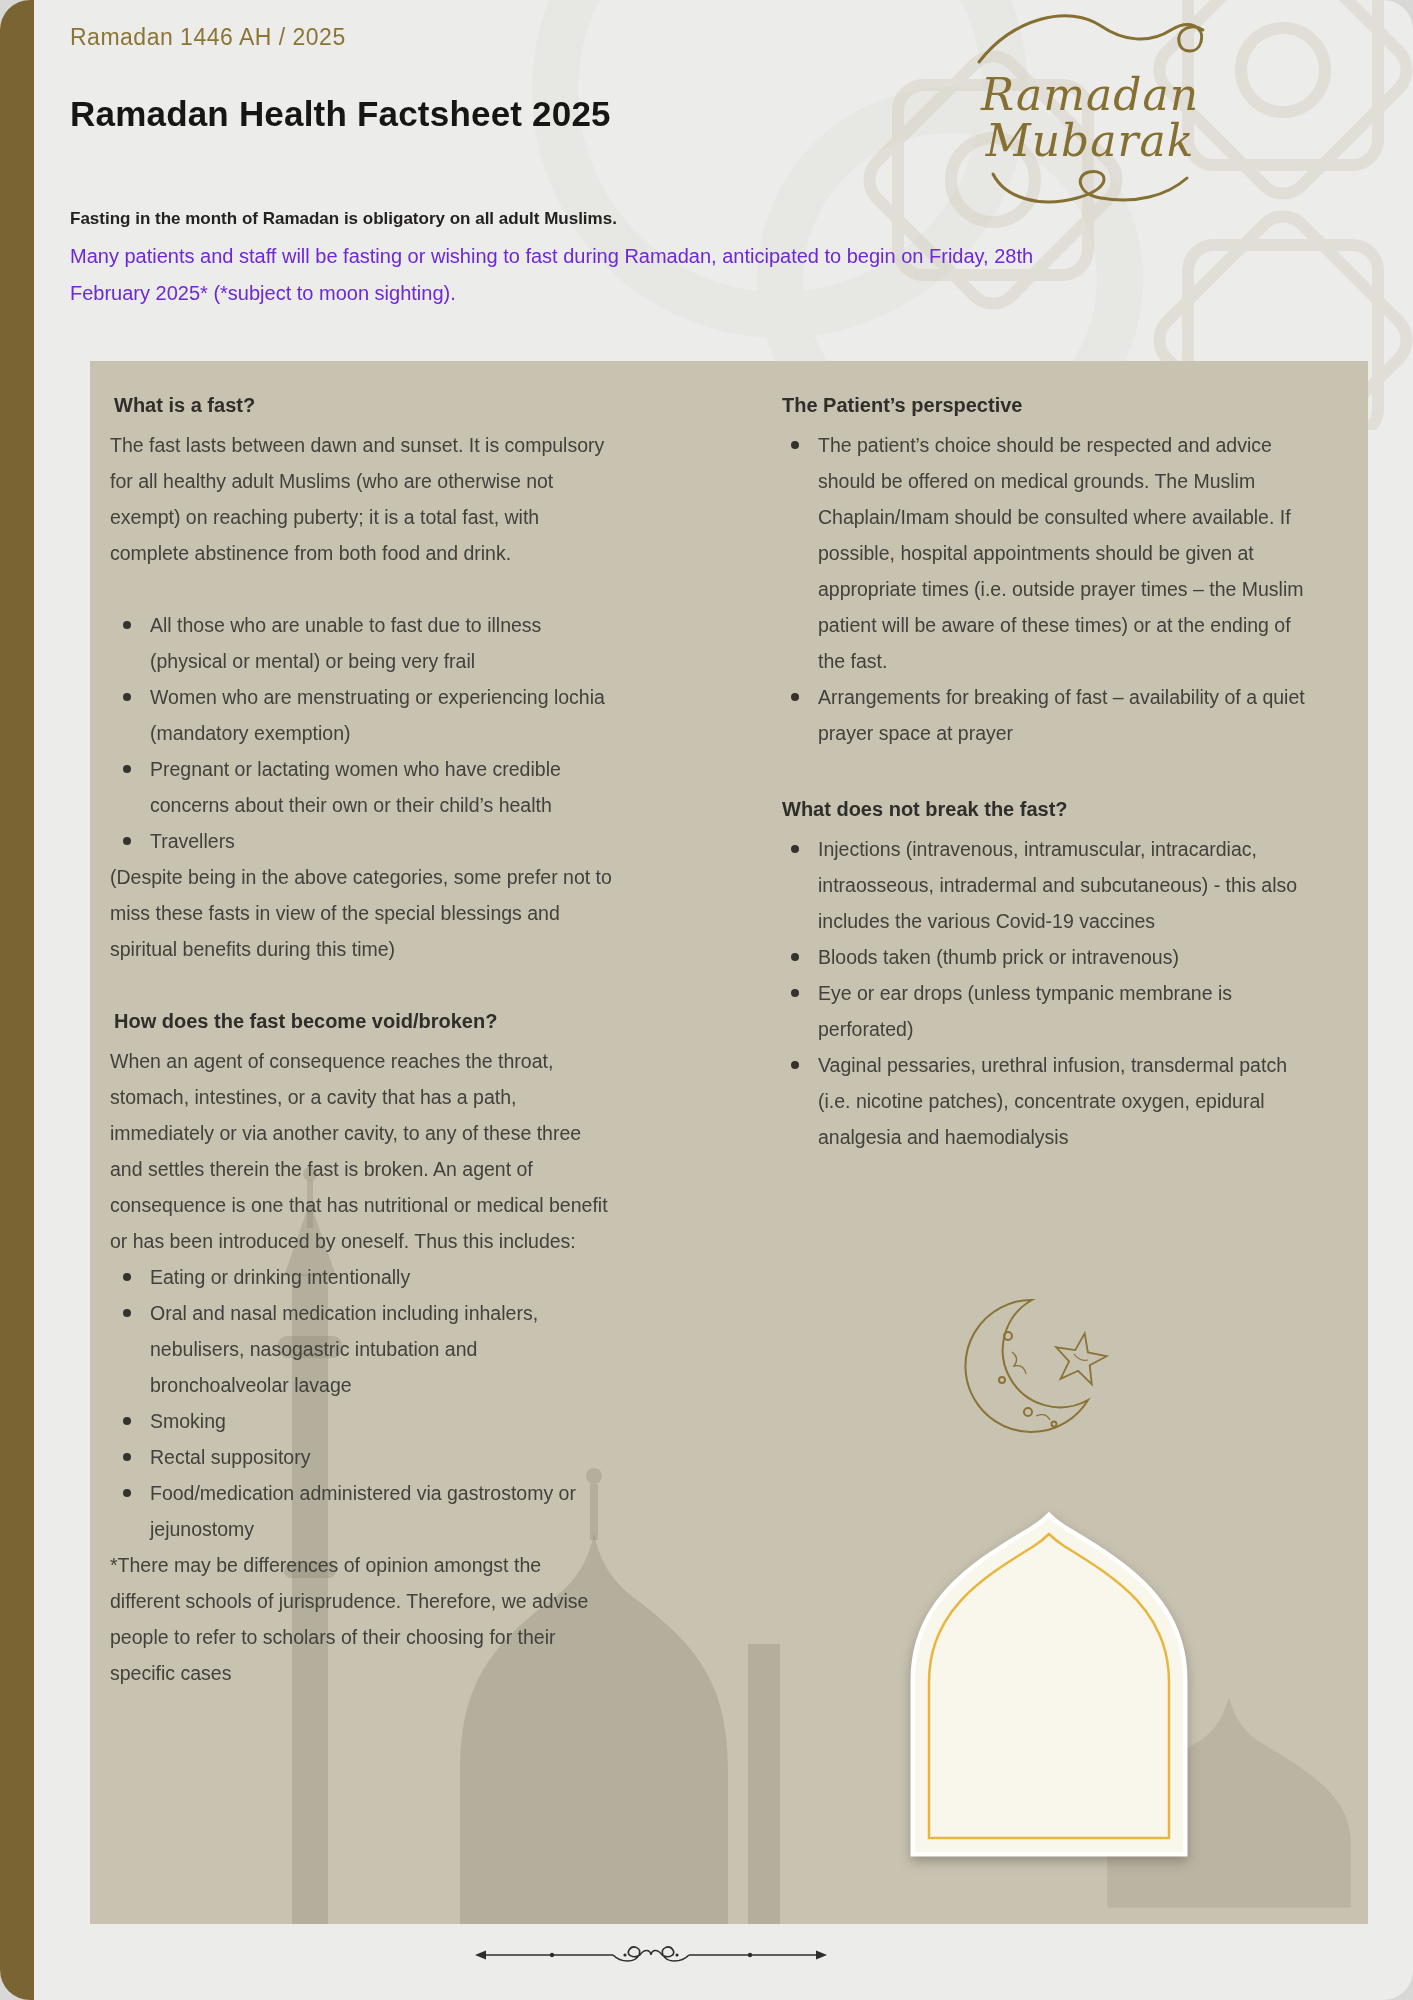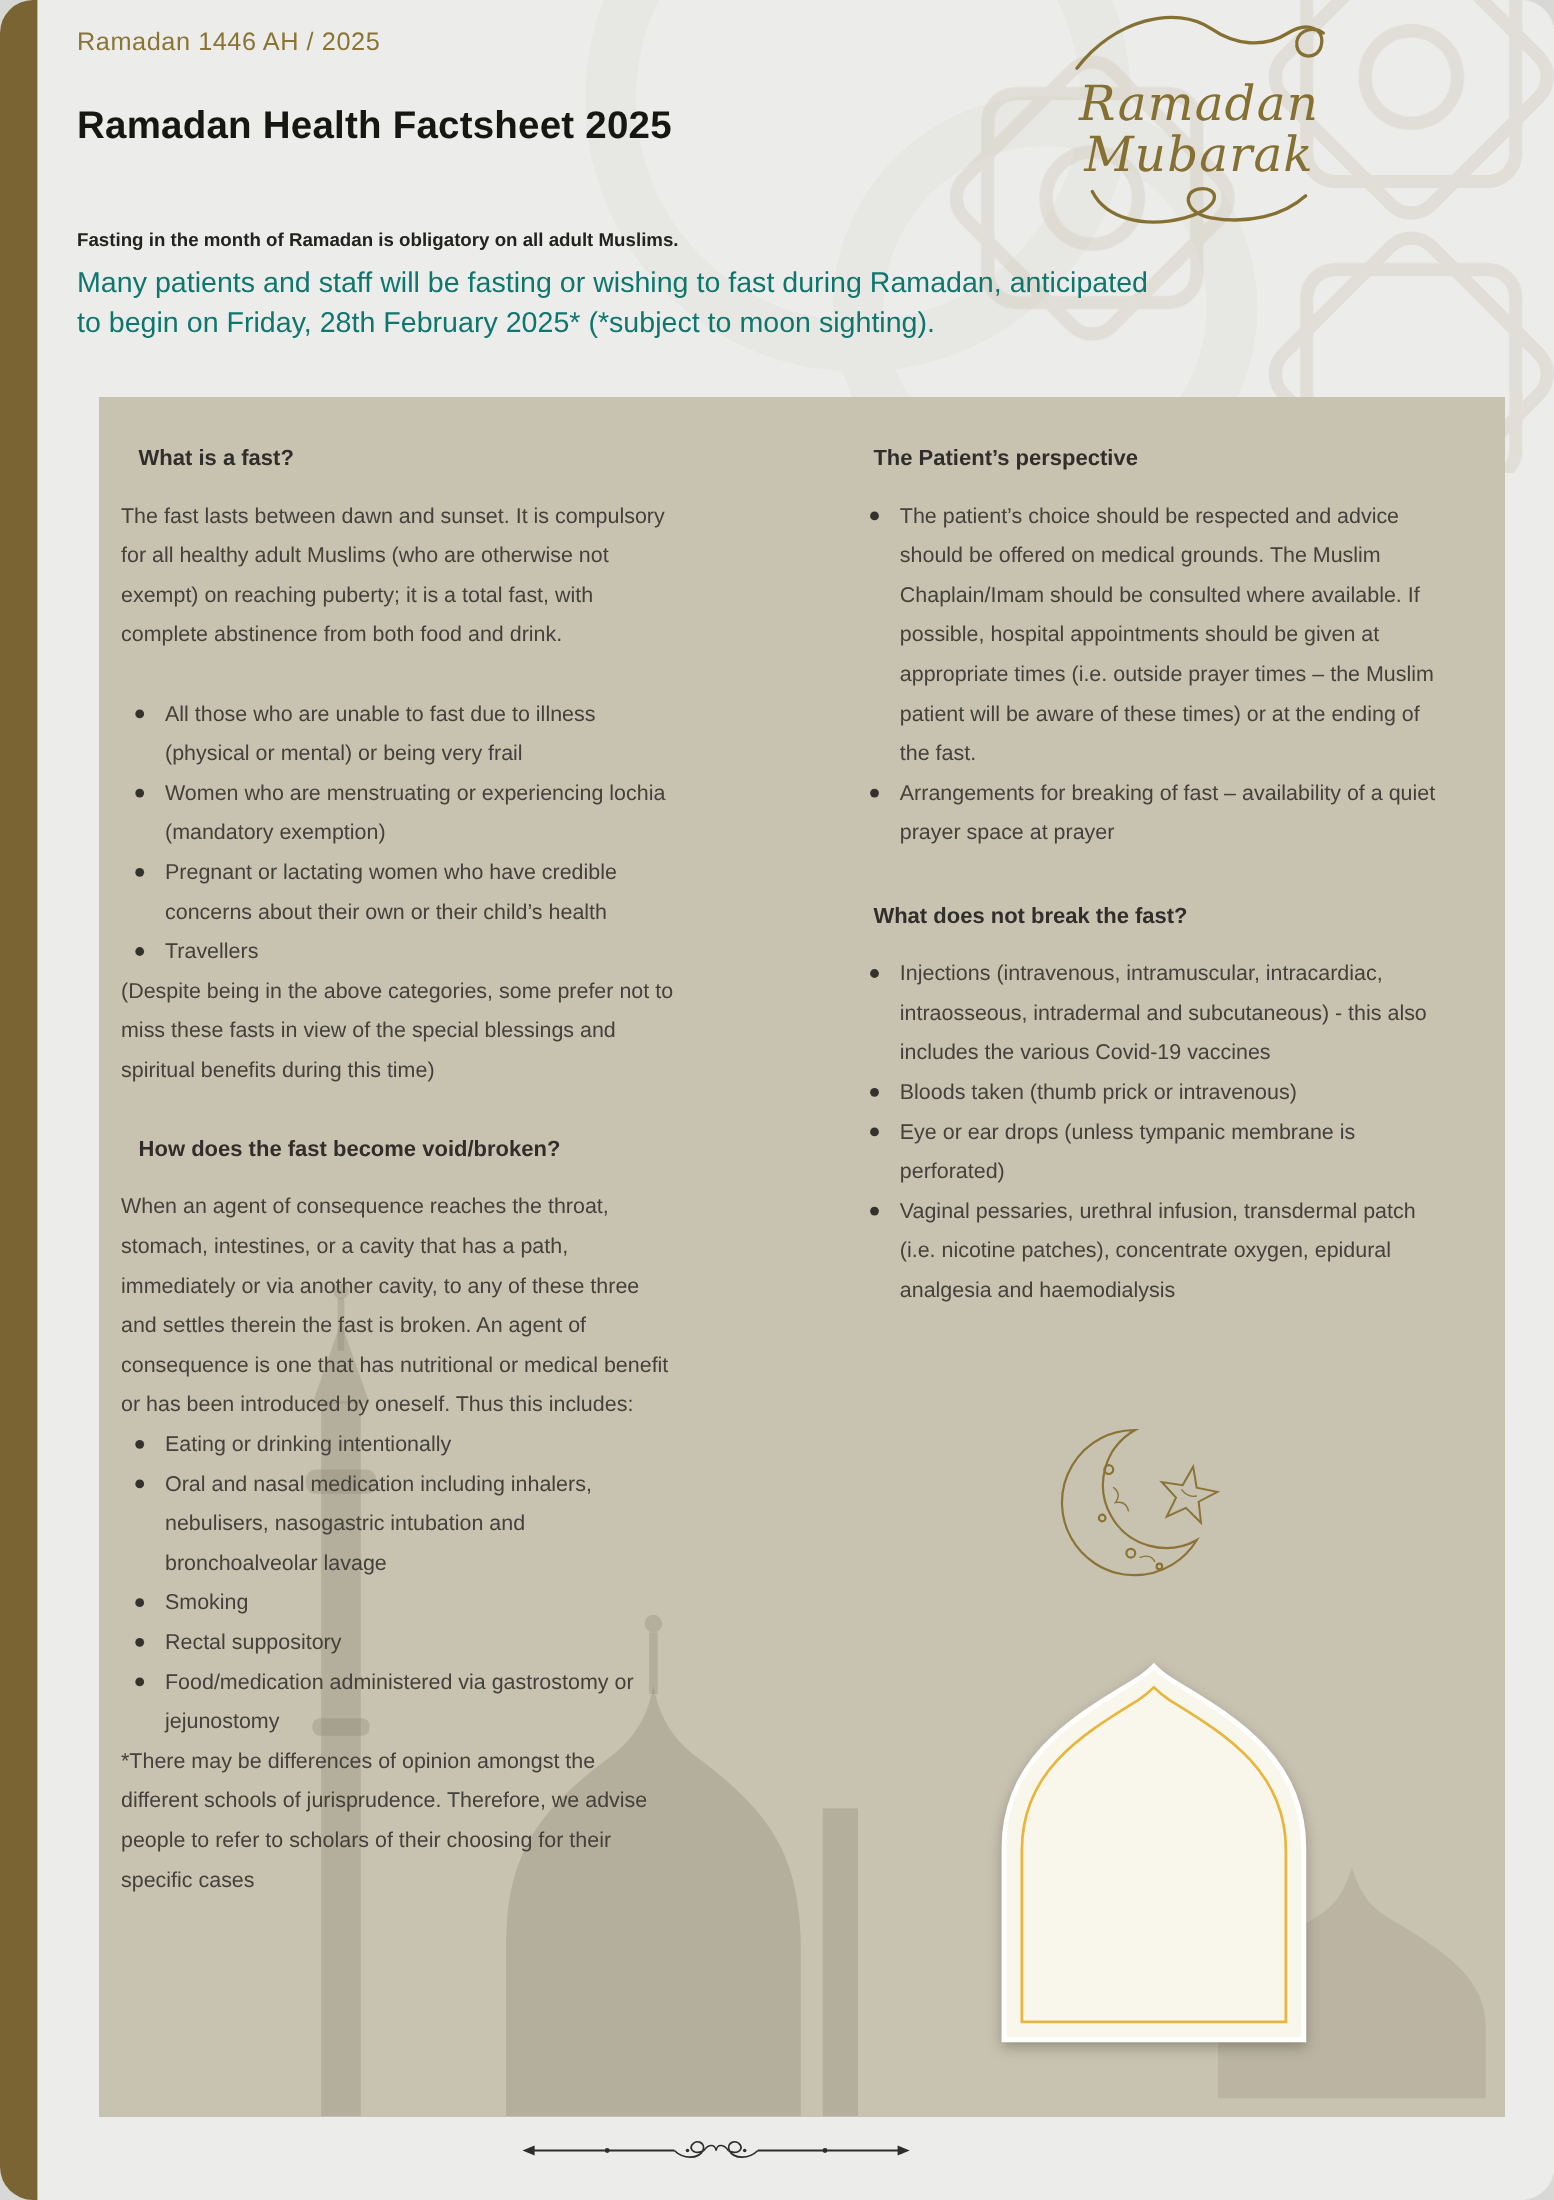--- a/index.html
+++ b/index.html
@@ -8,37 +8,37 @@
   .accent-strip{position:absolute;left:0;top:0;width:34px;height:2000px;background:#7a6433;z-index:3;}
 
   
   .bg-pattern{position:absolute;top:0;right:0;z-index:1;}
   .bg-glow{position:absolute;top:-140px;left:480px;z-index:0;}
 
   
   .kicker{position:absolute;left:70px;top:24px;font-size:23px;letter-spacing:.5px;color:#8b7434;z-index:4;}
   .title{position:absolute;left:70px;top:94px;font-size:35px;font-weight:bold;color:#161613;letter-spacing:.2px;z-index:4;text-align:center;}
   .intro-bold{position:absolute;left:70px;top:209px;font-size:17px;font-weight:bold;color:#23221f;z-index:4;}
-  .intro-para{position:absolute;left:70px;top:238px;width:1000px;font-size:26px;line-height:37px;color:#0f766e;z-index:4;}
+  .intro-para{position:absolute;left:70px;top:238px;width:1000px;font-size:20px;line-height:37px;color:#6d28d9;z-index:4;}
 
   
   .brand{position:absolute;left:956px;top:8px;width:268px;text-align:center;color:#857031;z-index:4;}
   .brand .line{font-family:"DejaVu Serif","Liberation Serif",serif;font-style:italic;font-size:44px;line-height:46px;letter-spacing:1px;}
   .brand svg{display:block;margin:0 auto;}
 
   
   .panel{position:absolute;left:90px;top:361px;width:1278px;height:1563px;background:#c8c2b1;overflow:hidden;z-index:2;}
   .silhouette{position:absolute;pointer-events:none;}
 
   .col{position:absolute;top:22px;font-size:19.5px;line-height:36px;color:#42413b;}
   .col-left{left:20px;width:505px;}
   .col-right{left:688px;width:535px;}
   .sec{margin:0;}
   .sec + .sec{margin-top:36px;}
-  .sec h3{margin:16px;font-size:20px;line-height:36px;font-weight:bold;color:#2f2e2a;}
+  .sec h3{margin:4px;font-size:20px;line-height:36px;font-weight:bold;color:#2f2e2a;}
   .sec p{margin:0;}
   ul.blist{list-style:none;margin:0;padding:0 0 0 40px;}
   ul.blist li{position:relative;margin:0;}
   ul.blist li::before{content:"";position:absolute;left:-27px;top:14px;width:8px;height:8px;border-radius:50%;background:#33322d;}
   .gap-lg{margin-top:66px;}
   .footnote{margin-top:56px;}
 
   
   .moon{position:absolute;left:962px;top:1288px;z-index:4;}
 

